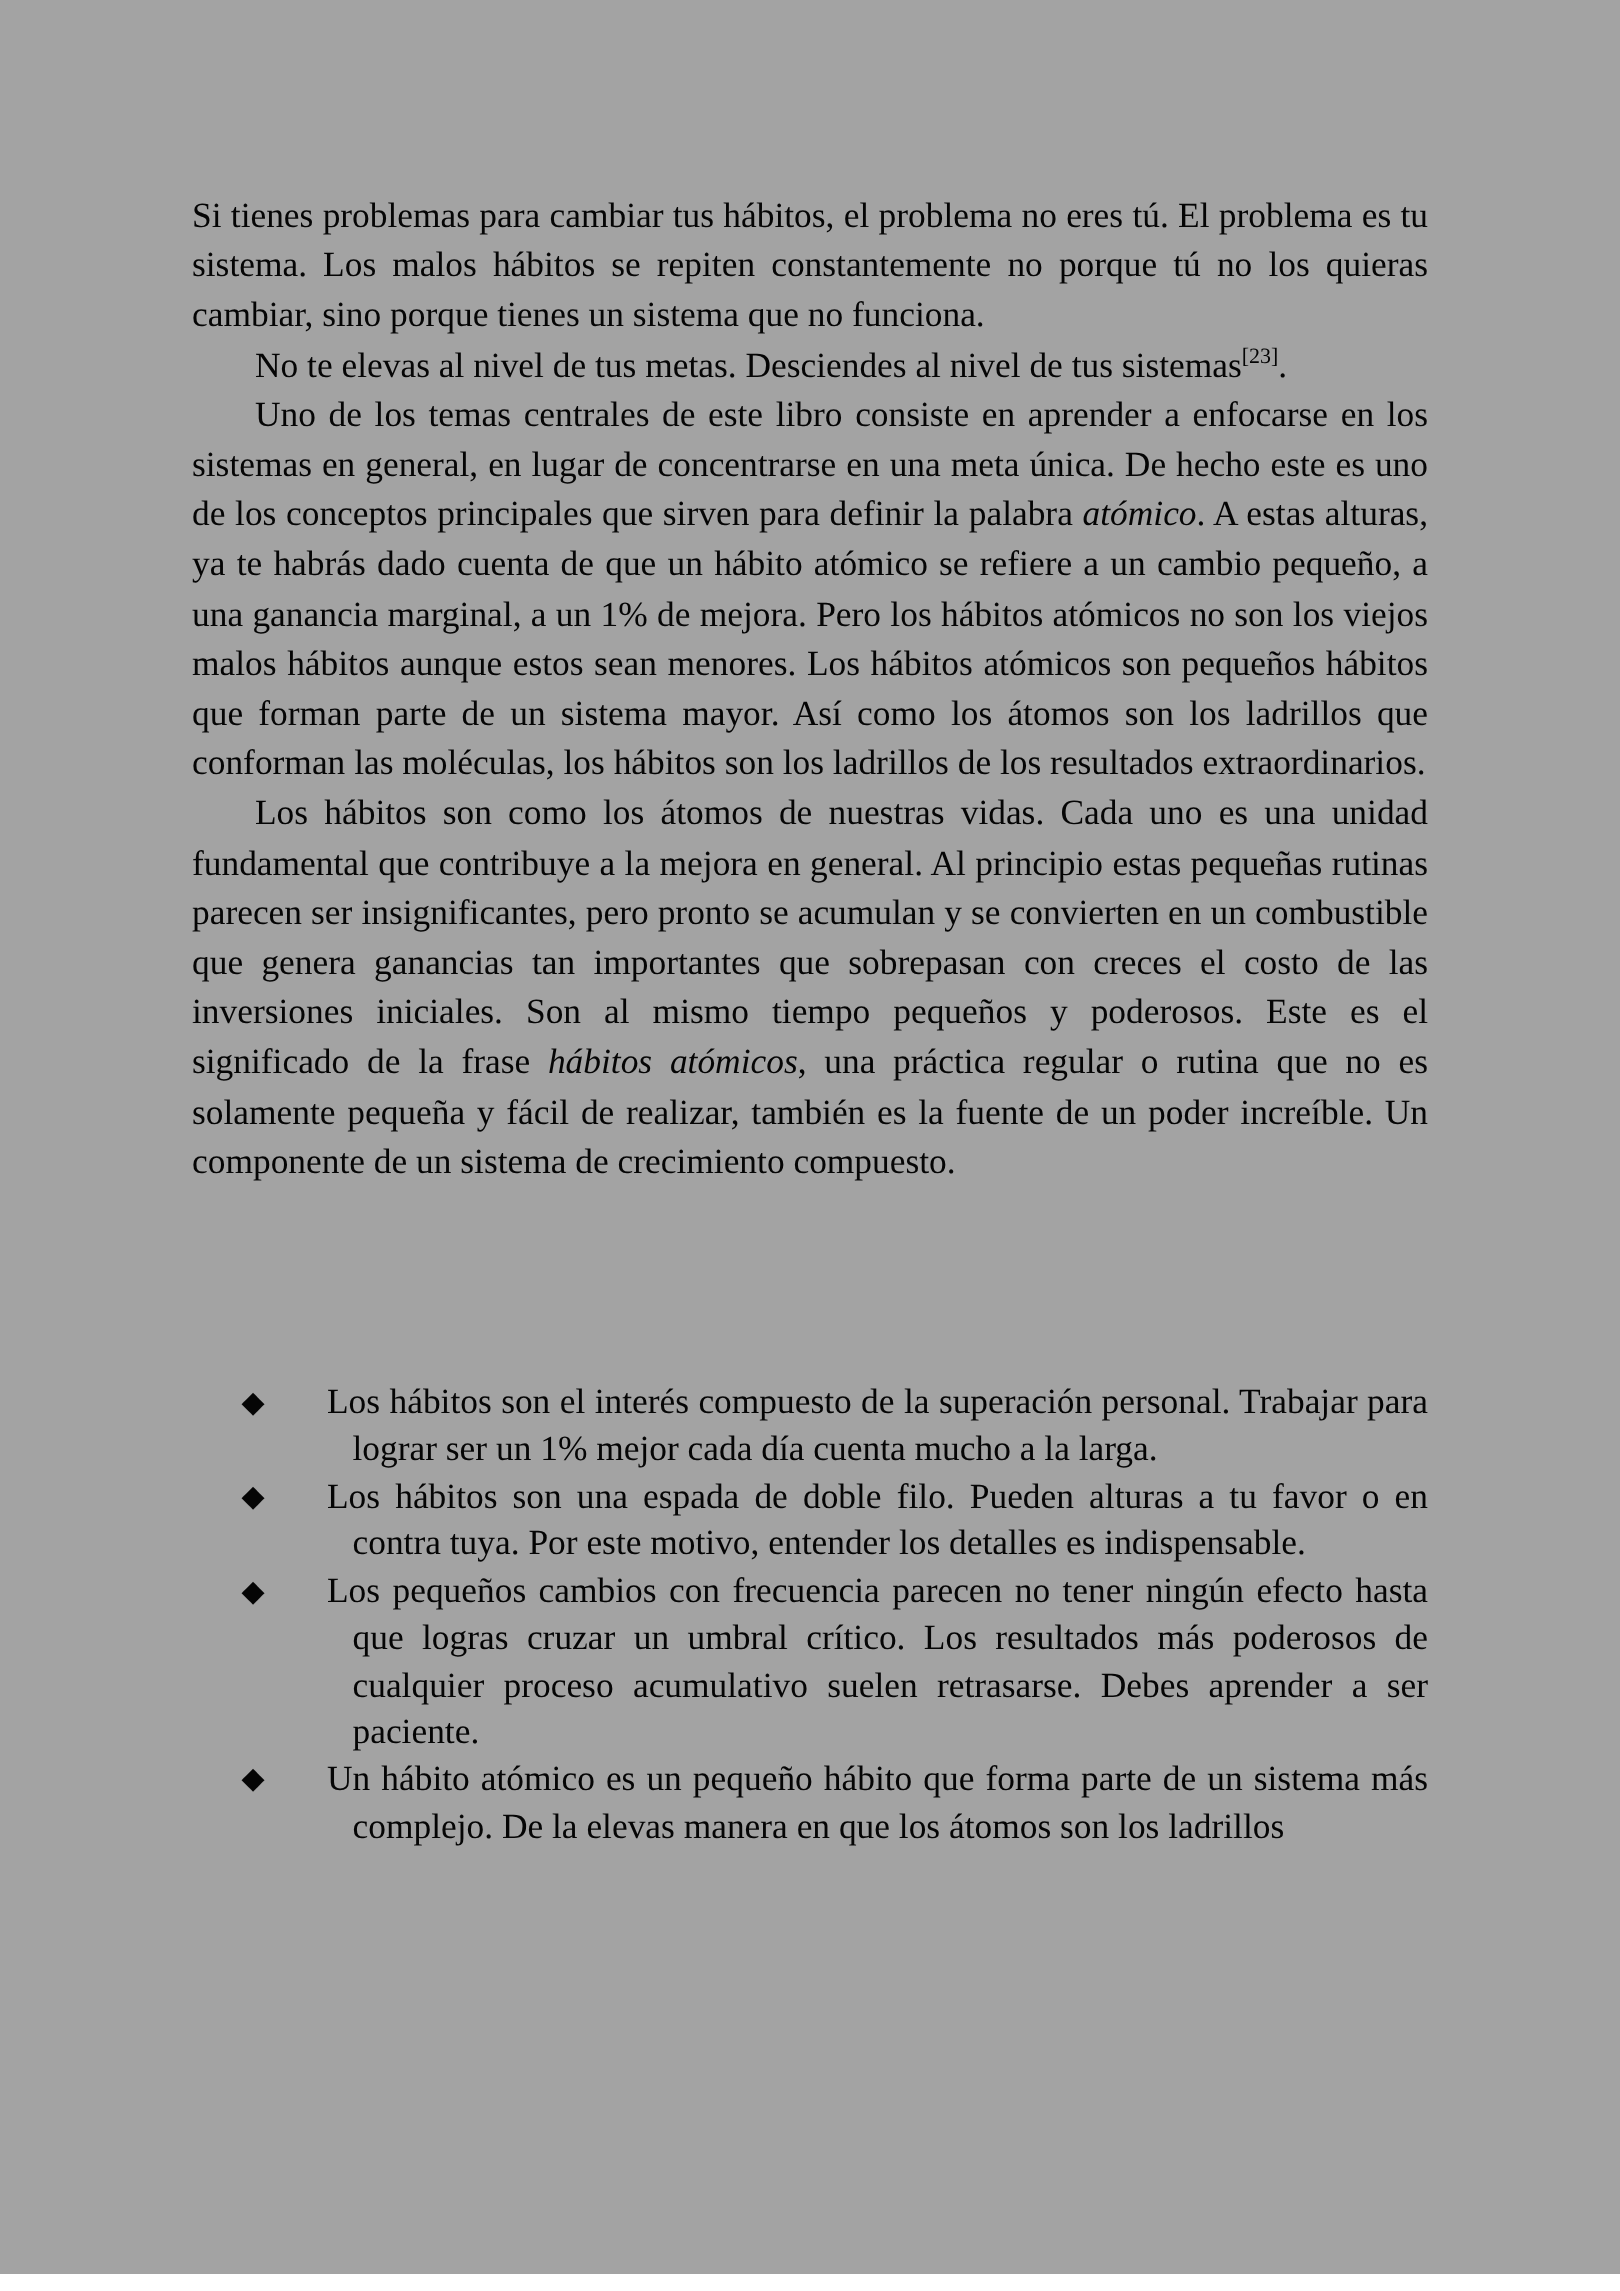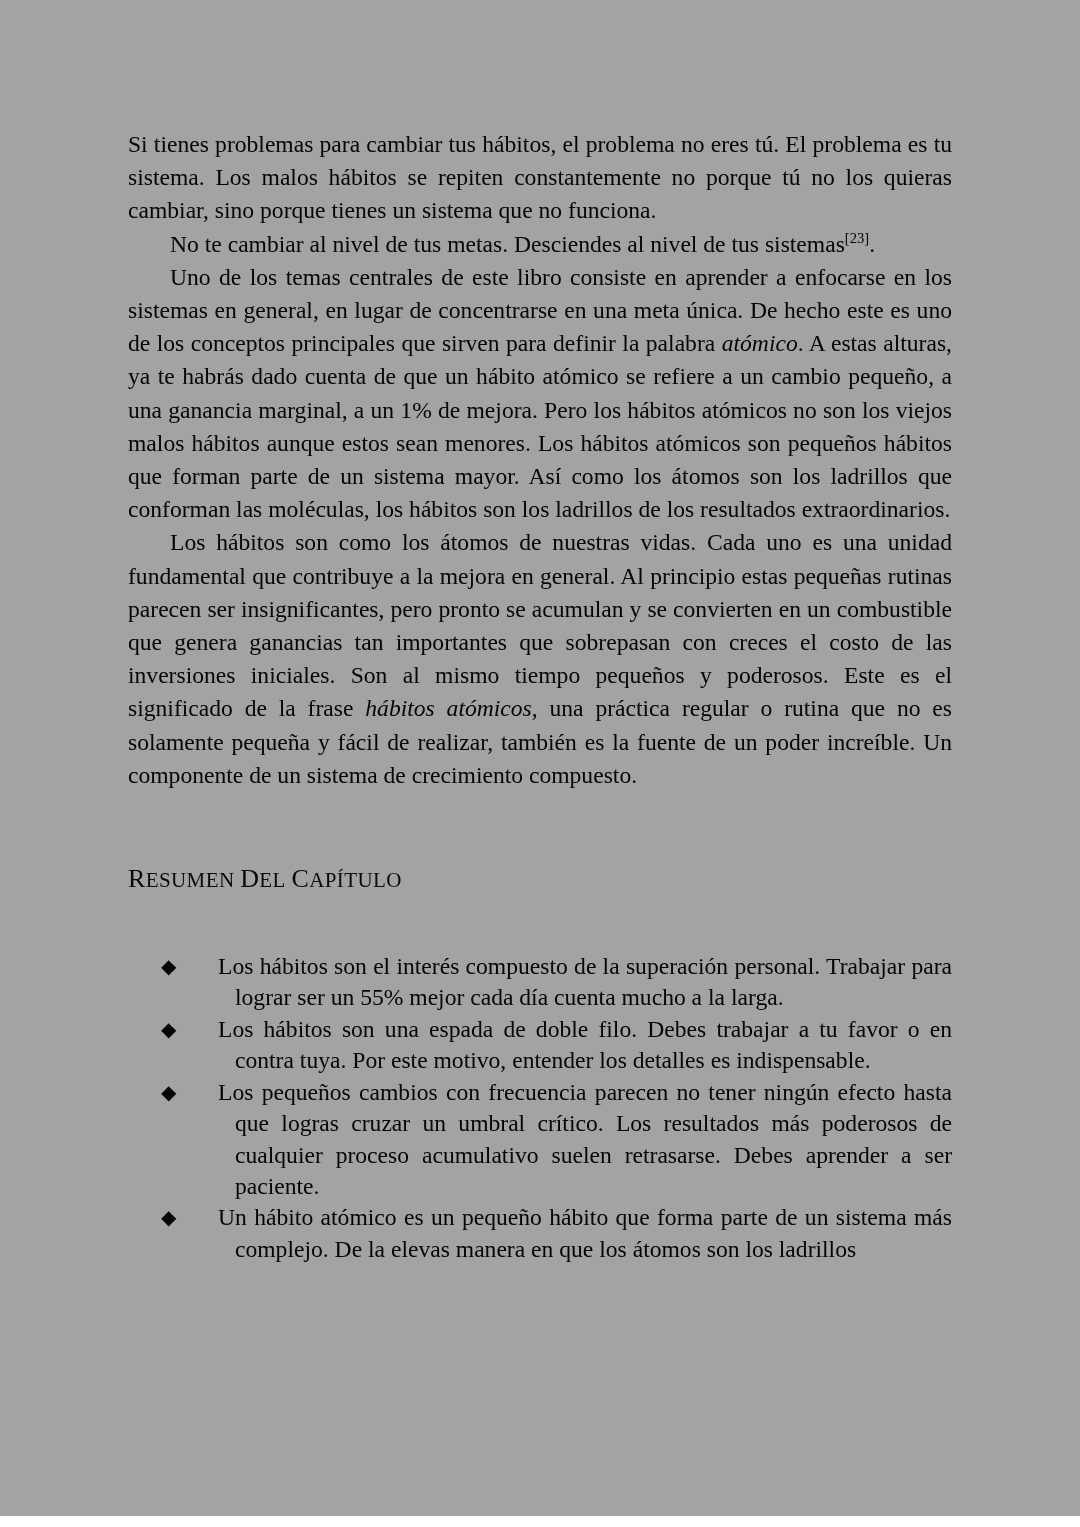--- a/index.html
+++ b/index.html
@@ -113,45 +113,44 @@
 </head>
 <body>
 
 <div class="page">
 
   <div class="content">
 
     <p class="body">Si tienes problemas para cambiar tus hábitos, el problema no eres tú. El problema es tu sistema. Los malos hábitos se repiten constantemente no porque tú no los quieras cambiar, sino porque tienes un sistema que no funciona.</p>
 
     <p class="body indent">
-      <span>No te cambiar al nivel de tus metas. Desciendes al nivel de tus sistemas</span><sup class="ref">[23]</sup><span>.</span>
+      <span>No te elevas al nivel de tus metas. Desciendes al nivel de tus sistemas</span><sup class="ref">[23]</sup><span>.</span>
     </p>
 
     <p class="body indent">
       <span>Uno de los temas centrales de este libro consiste en aprender a enfocarse en los sistemas en general, en lugar de concentrarse en una meta única. De hecho este es uno de los conceptos principales que sirven para definir la palabra </span><em class="it">atómico</em><span>. A estas alturas, ya te habrás dado cuenta de que un hábito atómico se refiere a un cambio pequeño, a una ganancia marginal, a un 1% de mejora. Pero los hábitos atómicos no son los viejos malos hábitos aunque estos sean menores. Los hábitos atómicos son pequeños hábitos que forman parte de un sistema mayor. Así como los átomos son los ladrillos que conforman las moléculas, los hábitos son los ladrillos de los resultados extraordinarios.</span>
     </p>
 
     <p class="body indent">
       <span>Los hábitos son como los átomos de nuestras vidas. Cada uno es una unidad fundamental que contribuye a la mejora en general. Al principio estas pequeñas rutinas parecen ser insignificantes, pero pronto se acumulan y se convierten en un combustible que genera ganancias tan importantes que sobrepasan con creces el costo de las inversiones iniciales. Son al mismo tiempo pequeños y poderosos. Este es el significado de la frase </span><em class="it">hábitos atómicos</em><span>, una práctica regular o rutina que no es solamente pequeña y fácil de realizar, también es la fuente de un poder increíble. Un componente de un sistema de crecimiento compuesto.</span>
     </p>
 
     <div class="spacer-before-heading"></div>
 
-    <h2 class="section-heading"><span class="cap">R</span><span class="sc">ESUMEN</span><span class="sc">&nbsp;</span><span class="cap">D</span><span class="sc">EL</span><span class="sc">&nbsp;</span><span class="cap">C</span><span class="sc">APÍTULO</span></h2>
 
     <div class="spacer-after-heading"></div>
 
     <ul class="summary">
       <li>
         <span class="bullet">◆</span>
-        <span class="li-text">Los hábitos son el interés compuesto de la superación personal. Trabajar para lograr ser un 55% mejor cada día cuenta mucho a la larga.</span>
+        <span class="li-text">Los hábitos son el interés compuesto de la superación personal. Trabajar para lograr ser un 1% mejor cada día cuenta mucho a la larga.</span>
       </li>
       <li>
         <span class="bullet">◆</span>
-        <span class="li-text">Los hábitos son una espada de doble filo. Debes trabajar a tu favor o en contra tuya. Por este motivo, entender los detalles es indispensable.</span>
+        <span class="li-text">Los hábitos son una espada de doble filo. Pueden alturas a tu favor o en contra tuya. Por este motivo, entender los detalles es indispensable.</span>
       </li>
       <li>
         <span class="bullet">◆</span>
         <span class="li-text">Los pequeños cambios con frecuencia parecen no tener ningún efecto hasta que logras cruzar un umbral crítico. Los resultados más poderosos de cualquier proceso acumulativo suelen retrasarse. Debes aprender a ser paciente.</span>
       </li>
       <li>
         <span class="bullet">◆</span>
         <span class="li-text">Un hábito atómico es un pequeño hábito que forma parte de un sistema más complejo. De la elevas manera en que los átomos son los ladrillos</span>
       </li>
     </ul>

